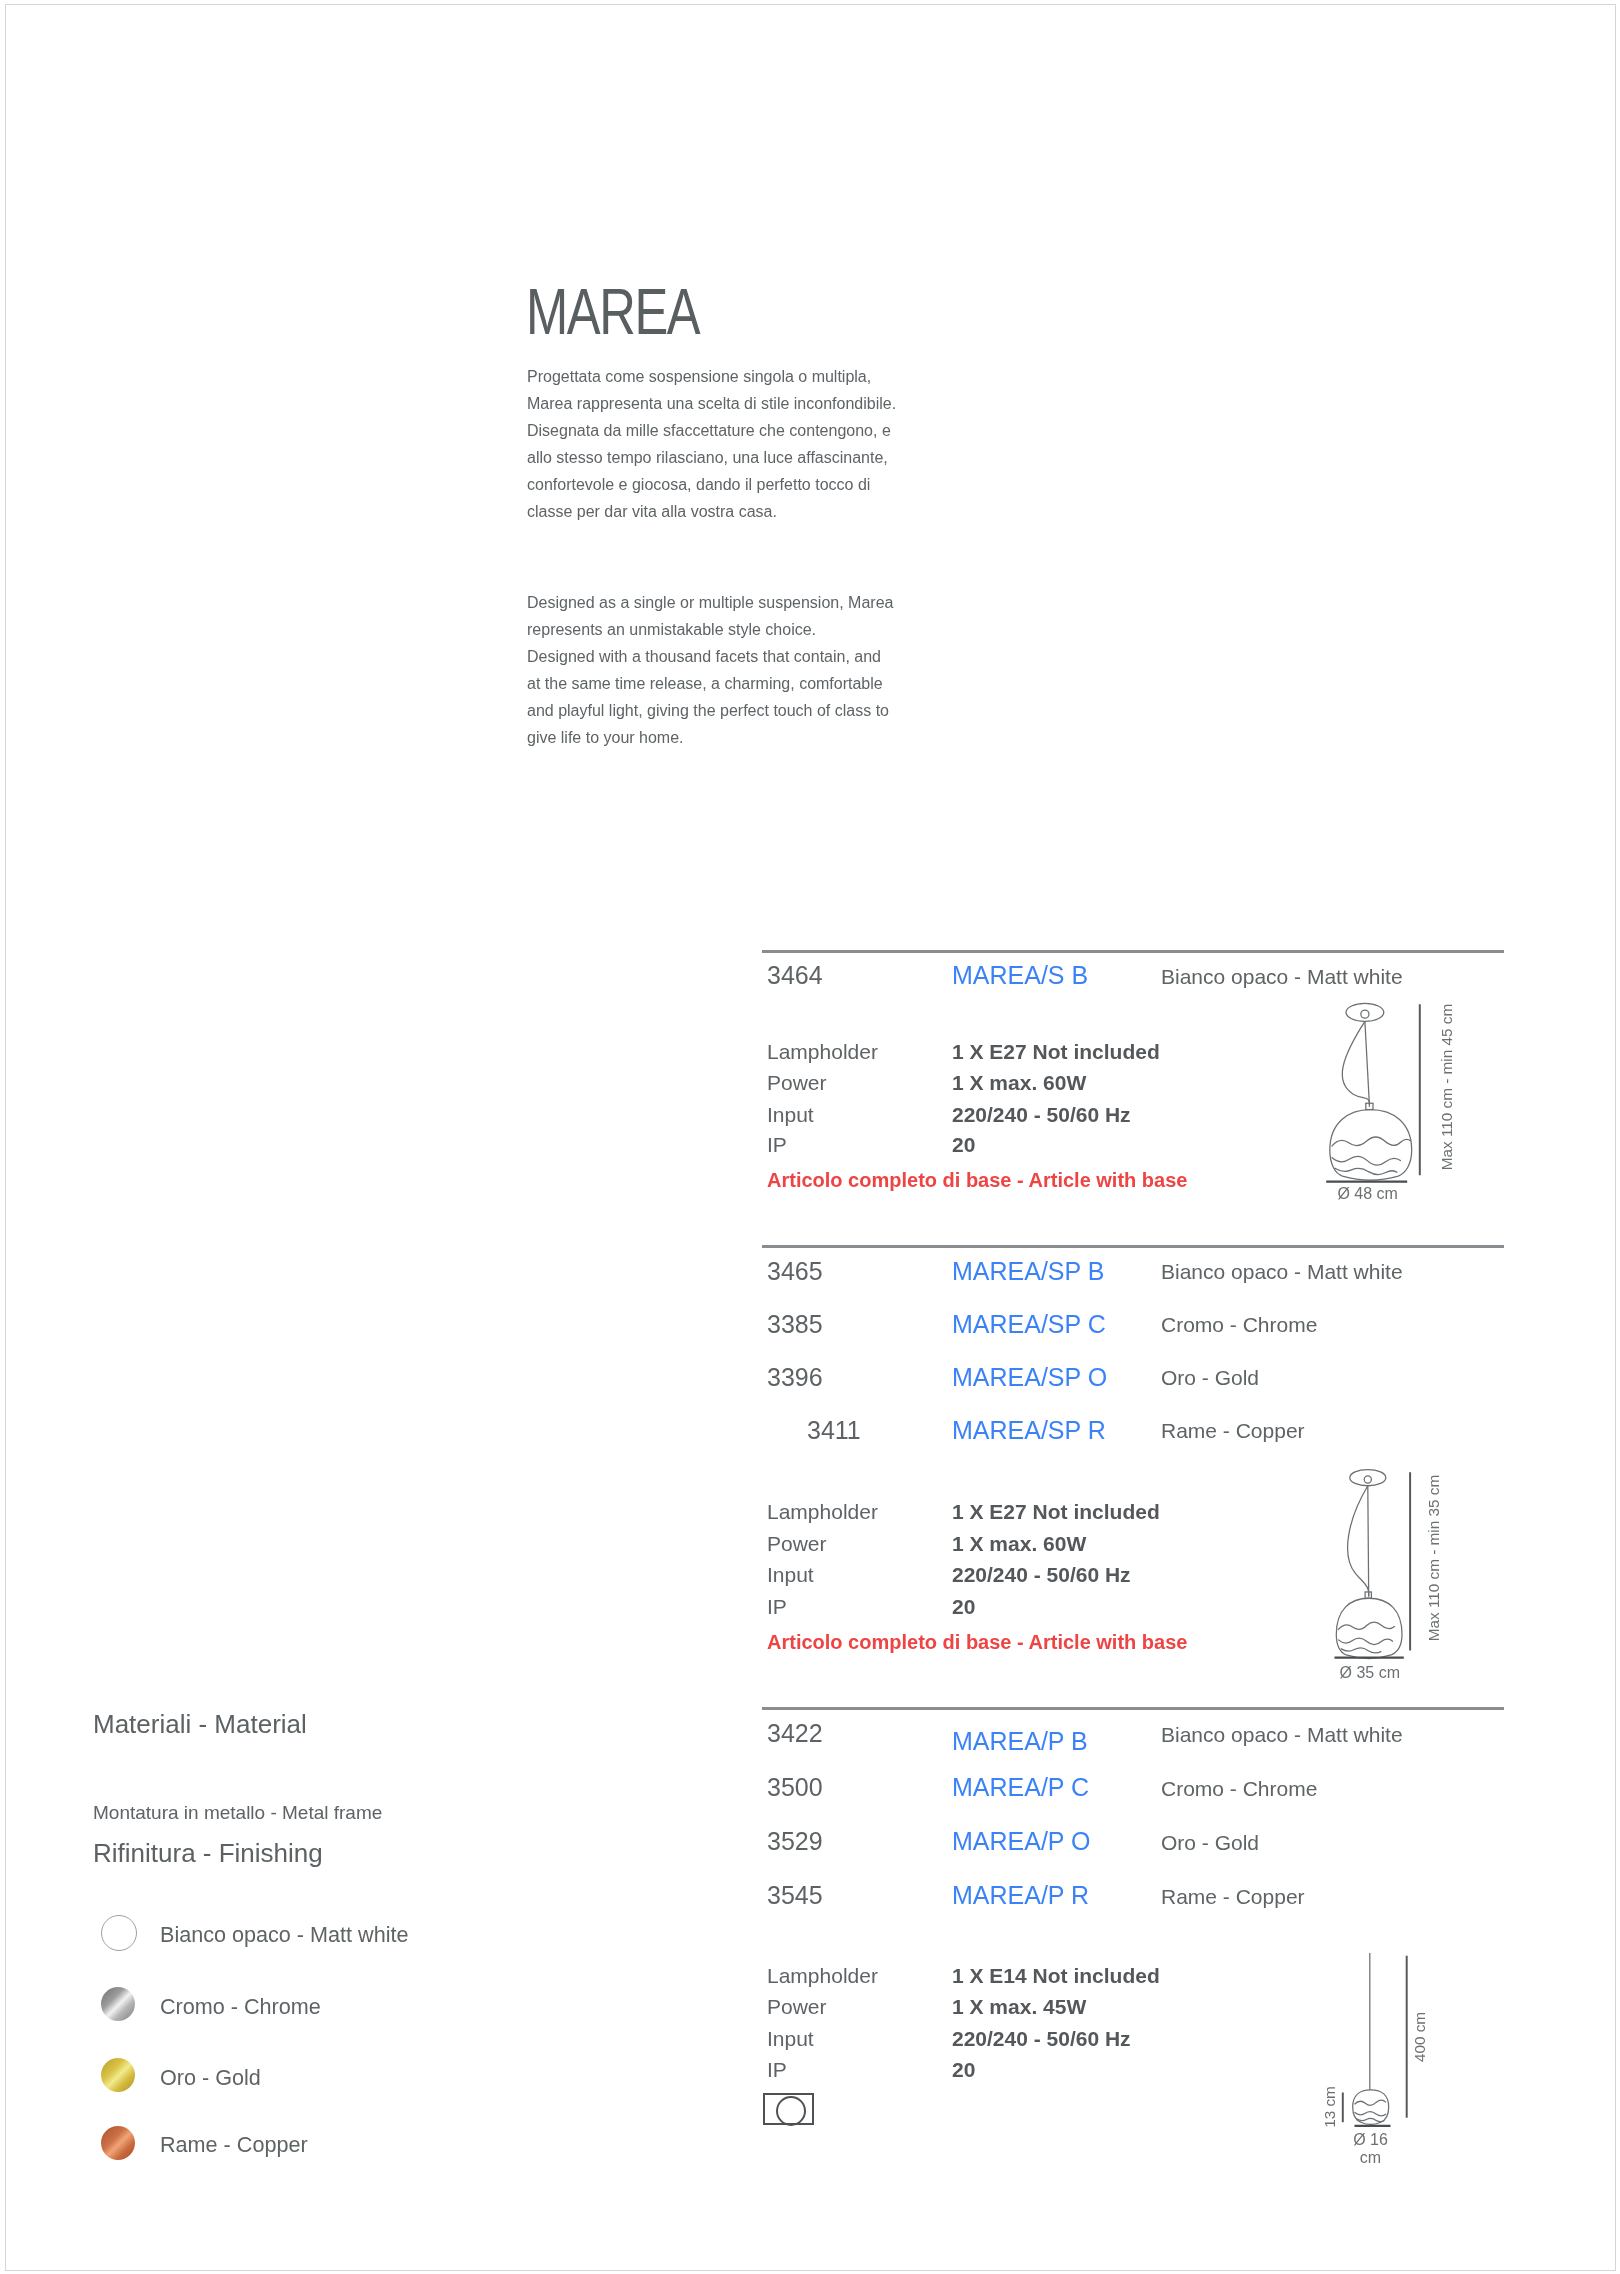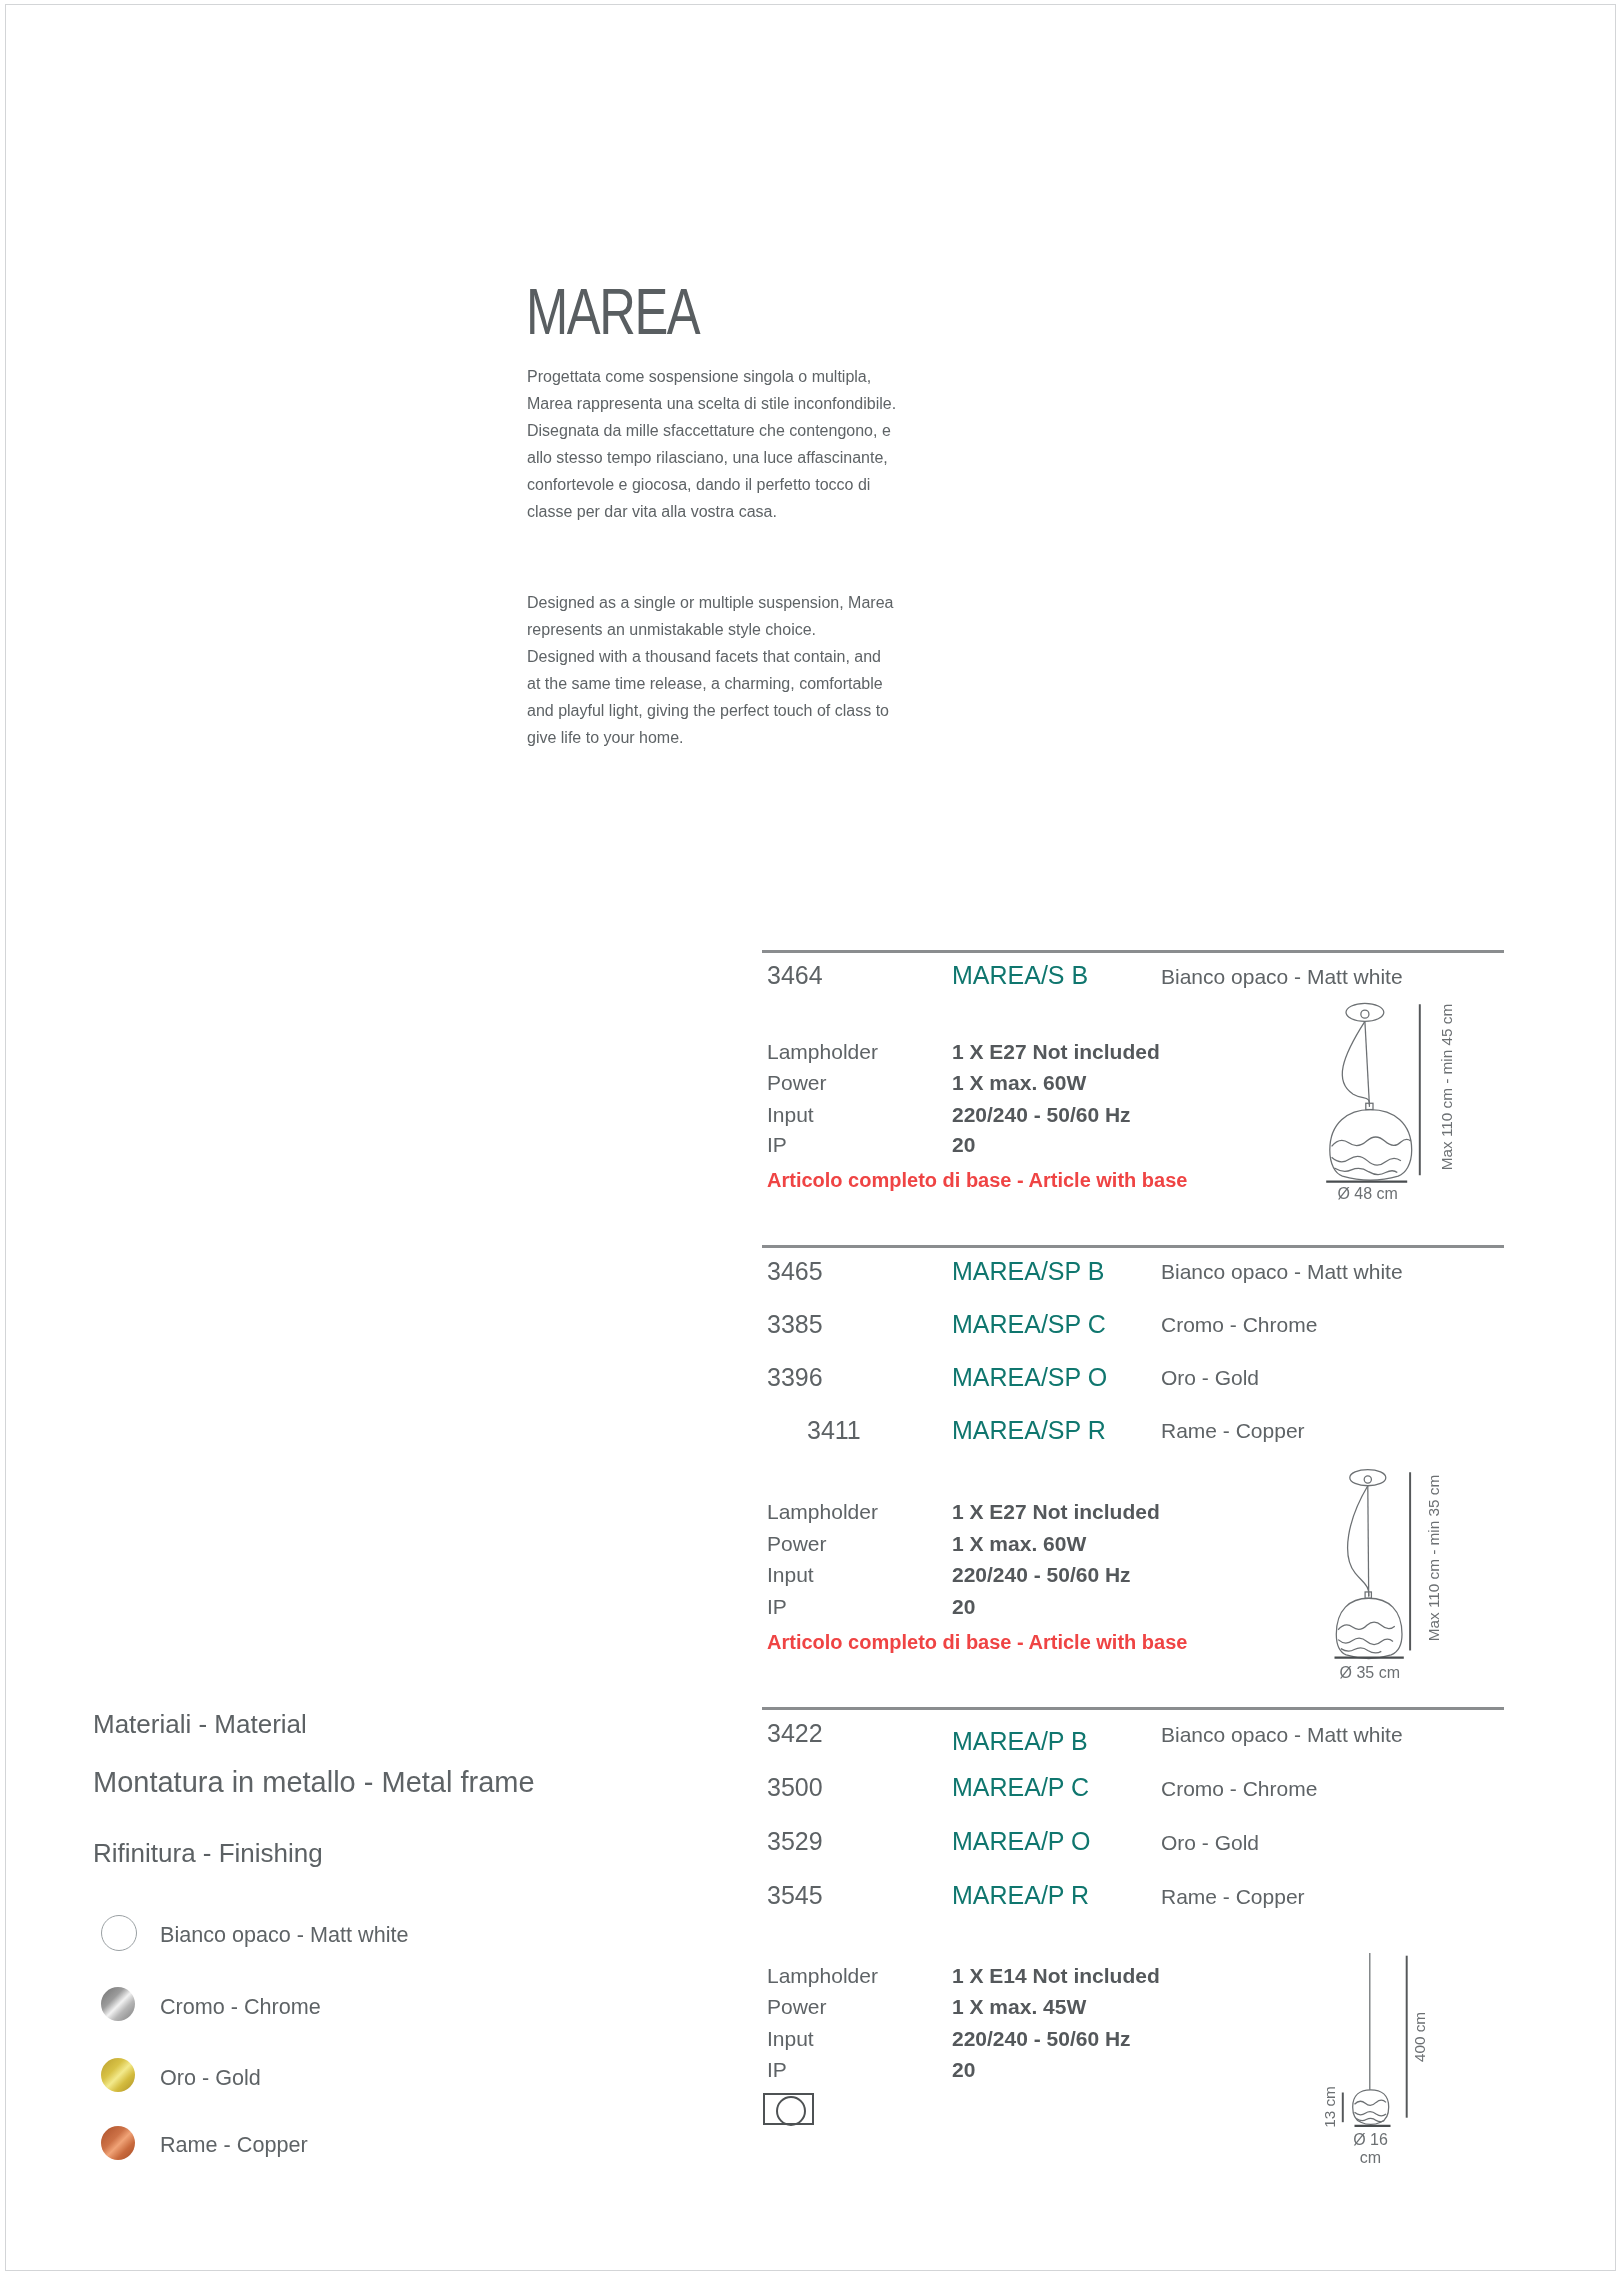--- a/index.html
+++ b/index.html
@@ -5,24 +5,24 @@
 <style>
   html,body{margin:0;padding:0;background:#fff;}
   .page{position:relative;width:1620px;height:2275px;background:#fff;overflow:hidden;
         font-family:"Liberation Sans",sans-serif;color:#5e6366;}
   .frame{position:absolute;left:4.5px;top:3.6px;right:4.5px;bottom:4.5px;border:1.8px solid #d3d5d7;pointer-events:none;}
   .abs{position:absolute;}
   .title{font-size:65px;line-height:65px;font-weight:400;color:#595e61;letter-spacing:-1.8px;
          transform:scaleX(0.78);transform-origin:left top;white-space:nowrap;}
   .para{font-size:16px;line-height:27px;color:#5e6366;white-space:pre-line;}
   .h-left{font-size:26px;color:#5c6164;}
-  .sub-left{font-size:29px;color:#5e6366;}
+  .sub-left{font-size:19px;color:#5e6366;margin-top:36px;}
   .rule{position:absolute;height:2.7px;background:#8a8d8f;}
   .code{font-size:25px;color:#5d6265;}
-  .model{font-size:25px;color:#0f766e;}
+  .model{font-size:25px;color:#3b82f6;}
   .finish{font-size:21px;color:#5e6366;}
   .spec-label{font-size:21px;color:#5e6366;}
   .spec-value{font-size:21px;font-weight:700;color:#54585b;}
   .note{font-size:20px;font-weight:700;color:#ef4444;}
   .note-multi{font-size:20px;font-weight:700;color:#54585b;line-height:23.4px;white-space:pre-line;width:396px;}
   .swatch{position:absolute;width:34px;height:34px;border-radius:50%;}
   .sw-bianco{background:#ffffff;border:1.8px solid #9aa0a3;}
   .sw-cromo{background:linear-gradient(135deg,#6f6f6f 0%,#9c9c9c 35%,#f2f2f2 52%,#b5b5b5 68%,#7d7d7d 100%);}
   .sw-oro{background:linear-gradient(135deg,#b99d2d 0%,#d8c246 35%,#f3ea8c 52%,#d4bc3e 70%,#ac8f25 100%);}
   .sw-rame{background:linear-gradient(135deg,#aa4f28 0%,#cd7247 38%,#f0a377 53%,#c96a3d 72%,#a64d26 100%);}

